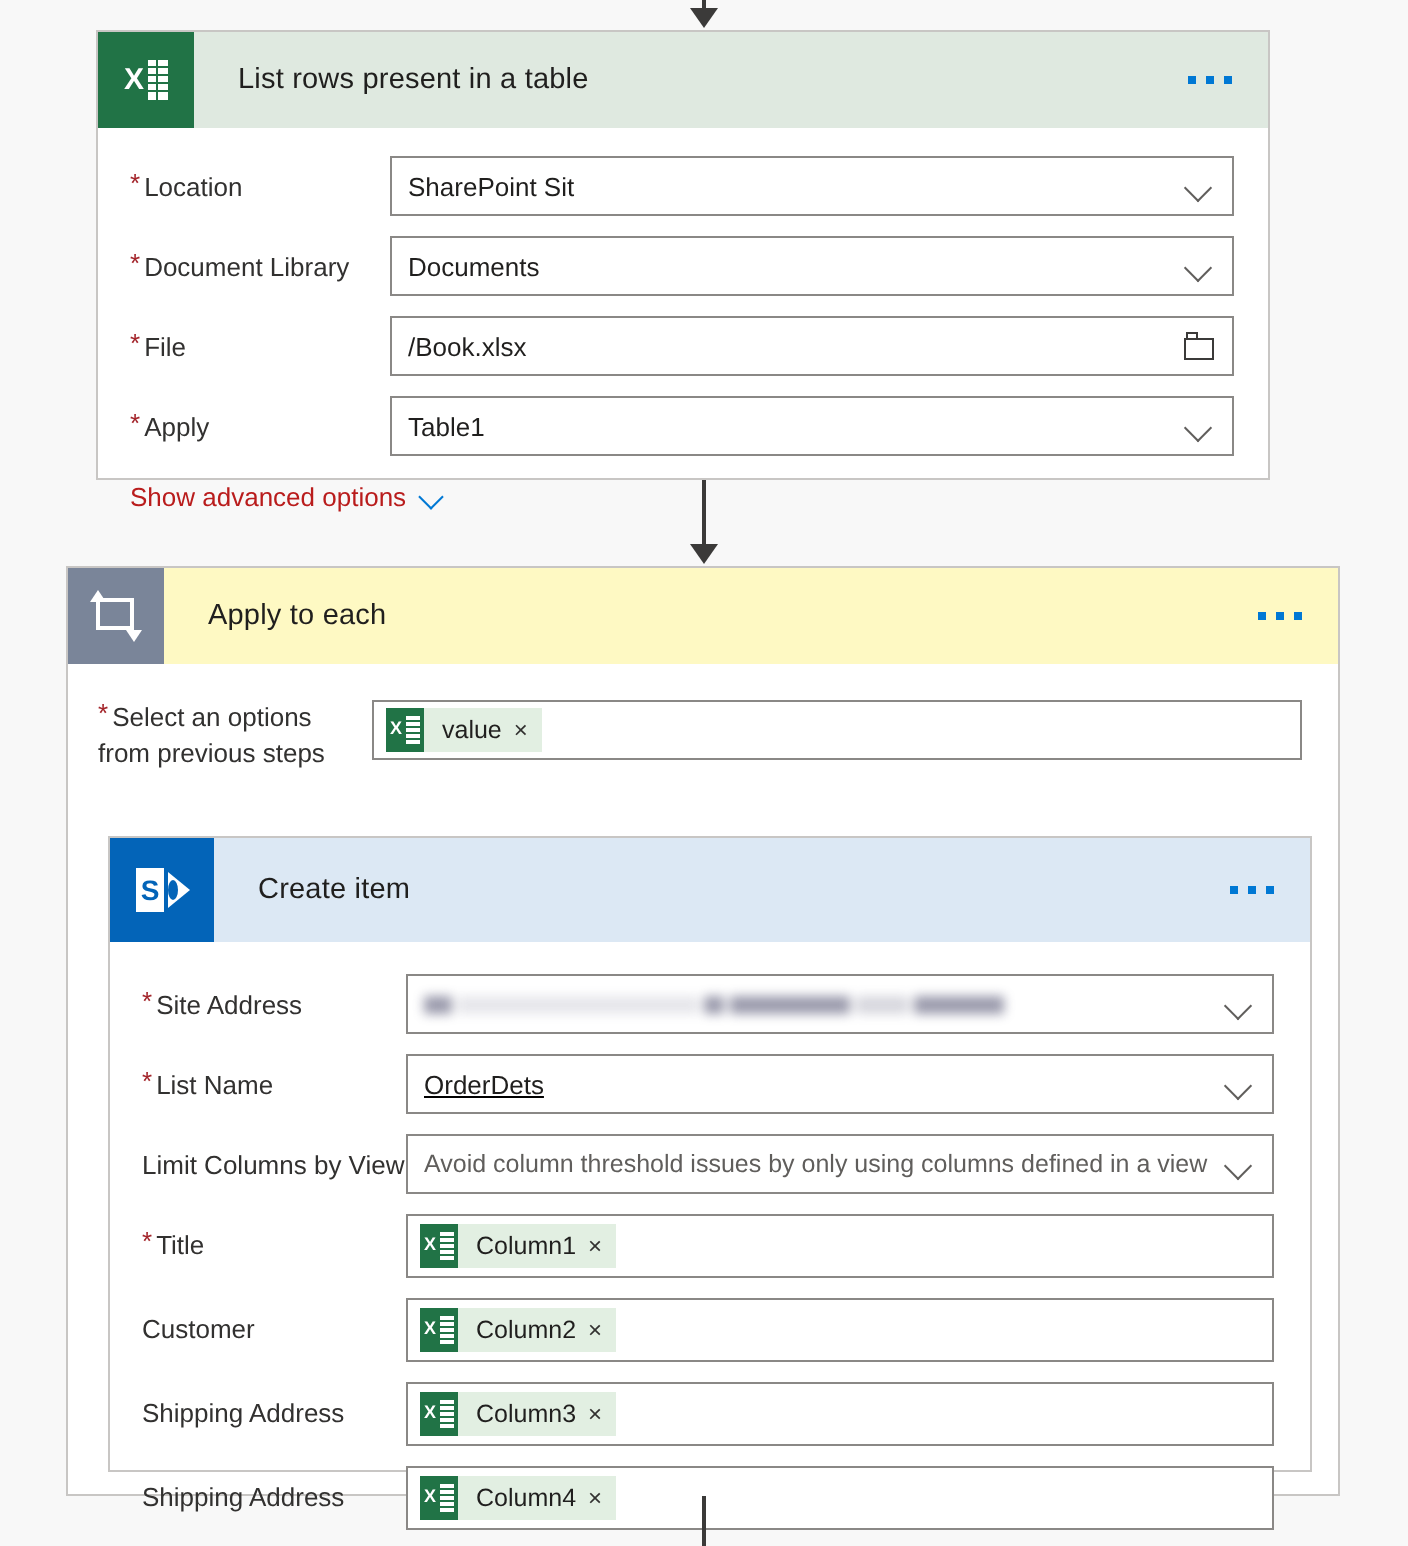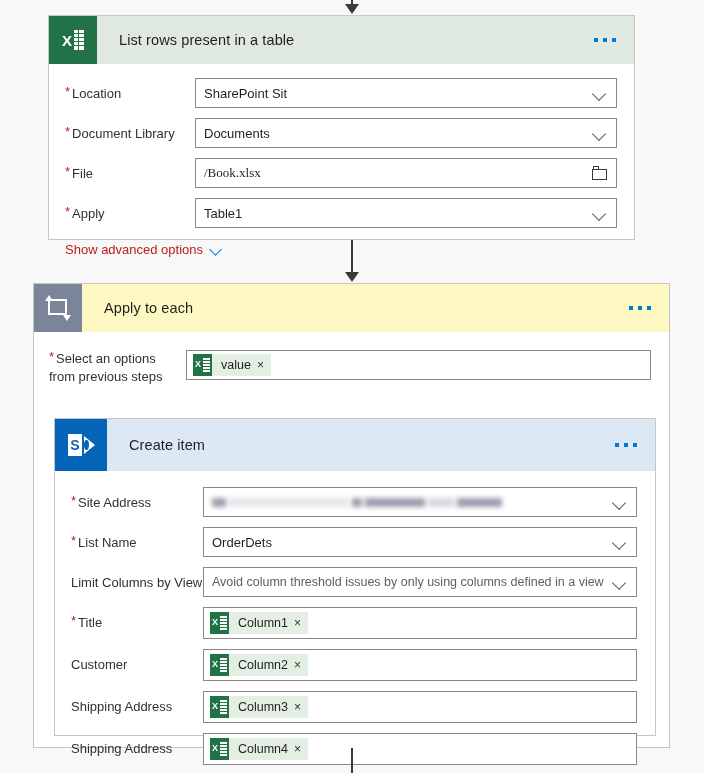--- a/index.html
+++ b/index.html
@@ -159,21 +159,21 @@
           <span class="val">Documents</span>
           <span class="chev"></span>
         </div>
       </div>
       
       <div class="row" style="margin:0 0 10px 0;">
         <div class="row-label" style="width:146px; padding-left:16px;">
           <span class="req">*</span>
           <span>File</span>
         </div>
-        <div class="field" style="margin-right:17px;font-family:Liberation Serif, serif;">
+        <div class="field" style="margin-right:17px;">
           <span class="val">/Book.xlsx</span>
           <span class="folder-icon">
             <span class="b"></span>
             <span class="t"></span>
           </span>
         </div>
       </div>
       
       <div class="row" style="margin:0 0 12px 0;">
         <div class="row-label" style="width:146px; padding-left:16px;">
@@ -267,21 +267,21 @@
             </span>
             <span class="chev"></span>
           </div>
         </div>
 
         <div class="row" style="margin:0 0 10px 0;">
           <div class="row-label" style="width:148px; padding-left:16px;">
             <span class="req">*</span>
             <span>List Name</span>
           </div>
-          <div class="field" style="margin-right:18px;">
+          <div class="field" style="margin-right:18px;text-decoration:underline;">
             <span class="val">OrderDets</span>
             <span class="chev"></span>
           </div>
         </div>
 
         <div class="row" style="margin:0 0 10px 0;">
           <div class="row-label" style="width:148px; padding-left:16px;">
             <span>Limit Columns by View</span>
           </div>
           <div class="field" style="margin-right:18px;">

